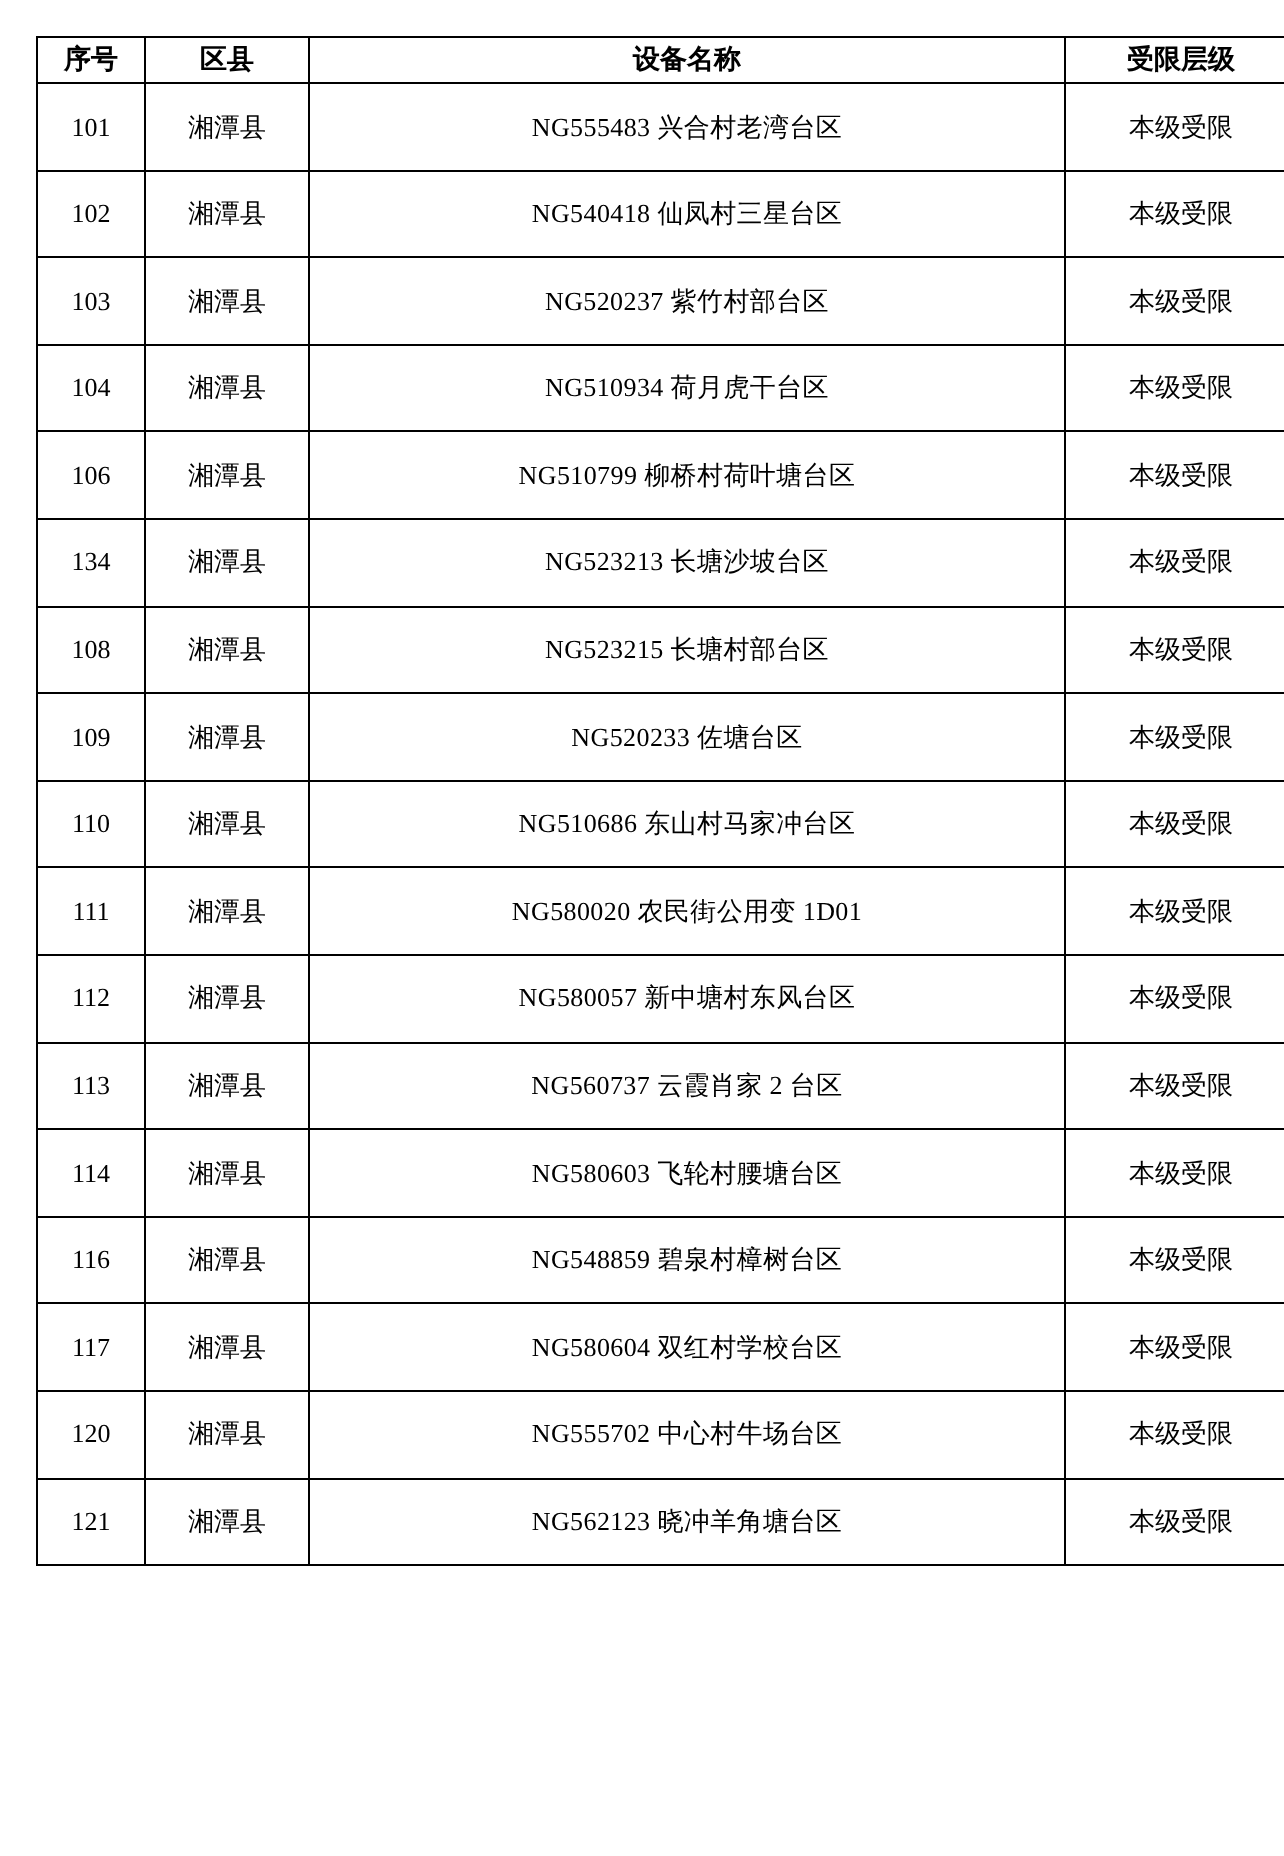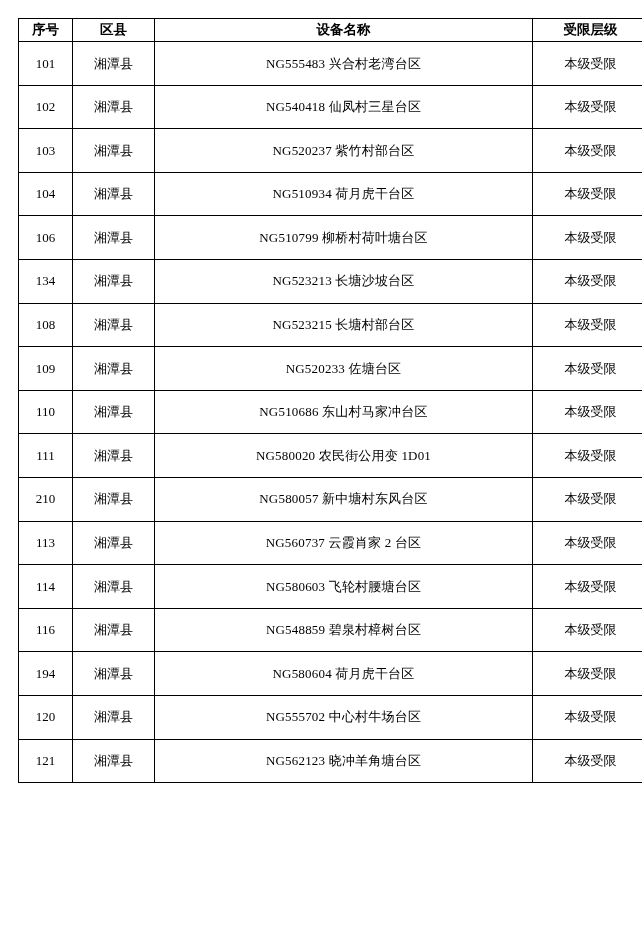--- a/index.html
+++ b/index.html
@@ -127,21 +127,21 @@
           <td class="cell-device">NG510686 东山村马家冲台区</td>
           <td class="cell-level">本级受限</td>
         </tr>
         <tr>
           <td class="cell-seq">111</td>
           <td class="cell-district">湘潭县</td>
           <td class="cell-device">NG580020 农民街公用变 1D01</td>
           <td class="cell-level">本级受限</td>
         </tr>
         <tr>
-          <td class="cell-seq">210</td>
+          <td class="cell-seq">112</td>
           <td class="cell-district">湘潭县</td>
           <td class="cell-device">NG580057 新中塘村东风台区</td>
           <td class="cell-level">本级受限</td>
         </tr>
         <tr>
           <td class="cell-seq">113</td>
           <td class="cell-district">湘潭县</td>
           <td class="cell-device">NG560737 云霞肖家 2 台区</td>
           <td class="cell-level">本级受限</td>
         </tr>
@@ -151,23 +151,23 @@
           <td class="cell-device">NG580603 飞轮村腰塘台区</td>
           <td class="cell-level">本级受限</td>
         </tr>
         <tr>
           <td class="cell-seq">116</td>
           <td class="cell-district">湘潭县</td>
           <td class="cell-device">NG548859 碧泉村樟树台区</td>
           <td class="cell-level">本级受限</td>
         </tr>
         <tr>
-          <td class="cell-seq">194</td>
+          <td class="cell-seq">117</td>
           <td class="cell-district">湘潭县</td>
-          <td class="cell-device">NG580604 荷月虎干台区</td>
+          <td class="cell-device">NG580604 双红村学校台区</td>
           <td class="cell-level">本级受限</td>
         </tr>
         <tr>
           <td class="cell-seq">120</td>
           <td class="cell-district">湘潭县</td>
           <td class="cell-device">NG555702 中心村牛场台区</td>
           <td class="cell-level">本级受限</td>
         </tr>
         <tr>
           <td class="cell-seq">121</td>

